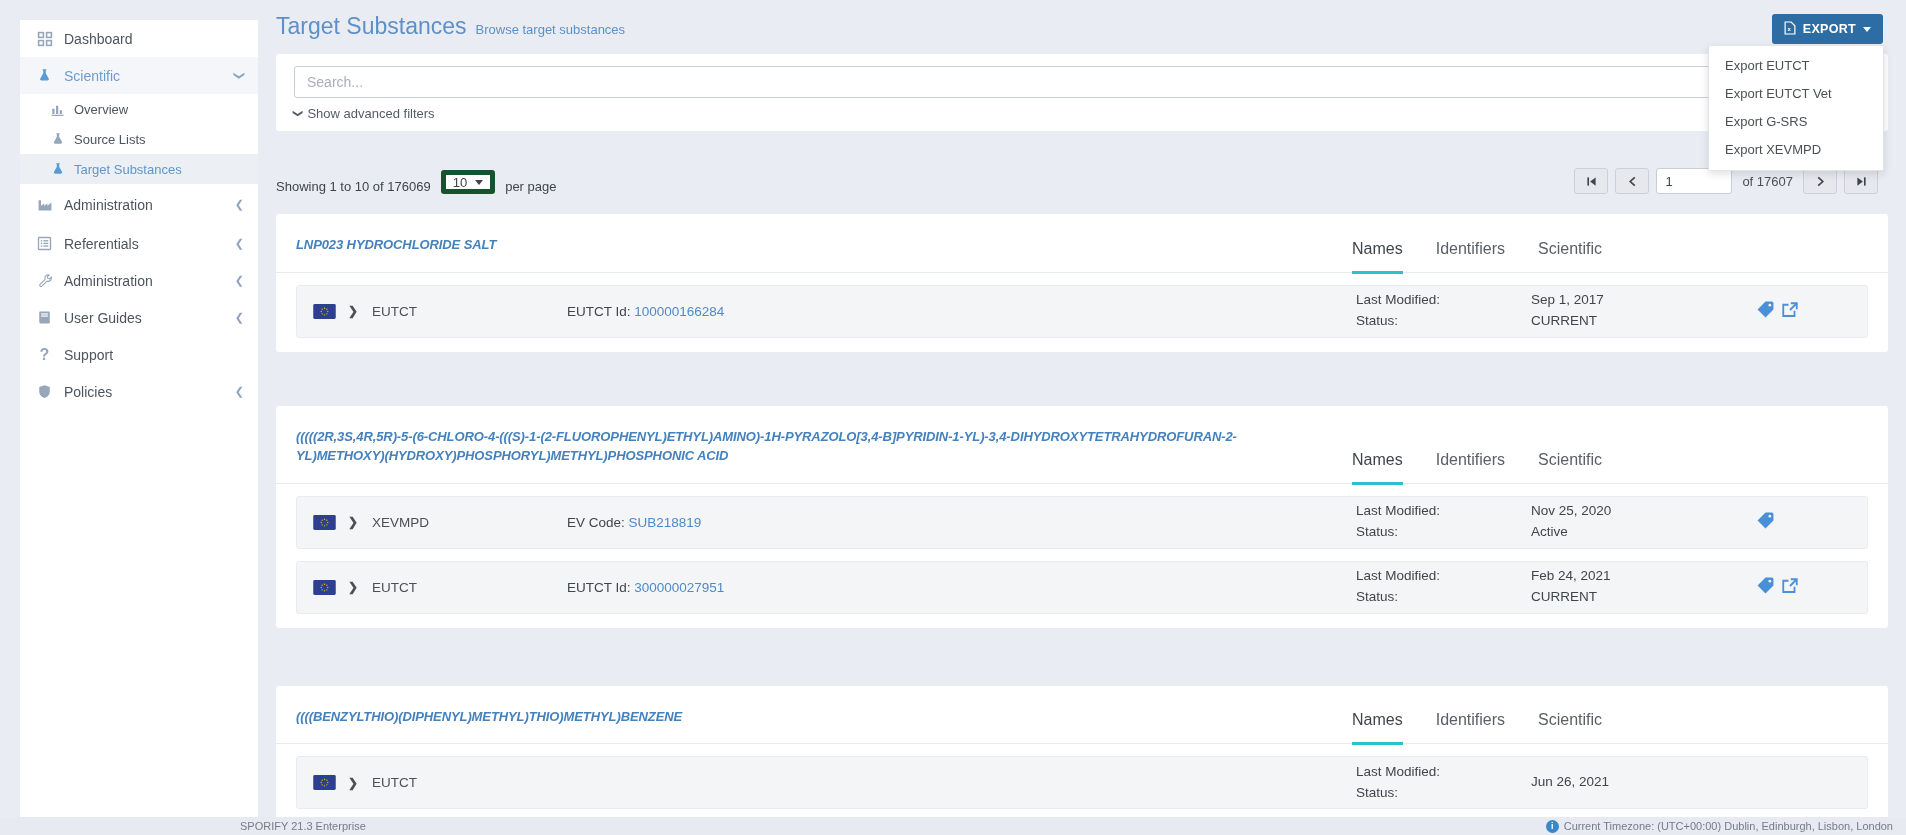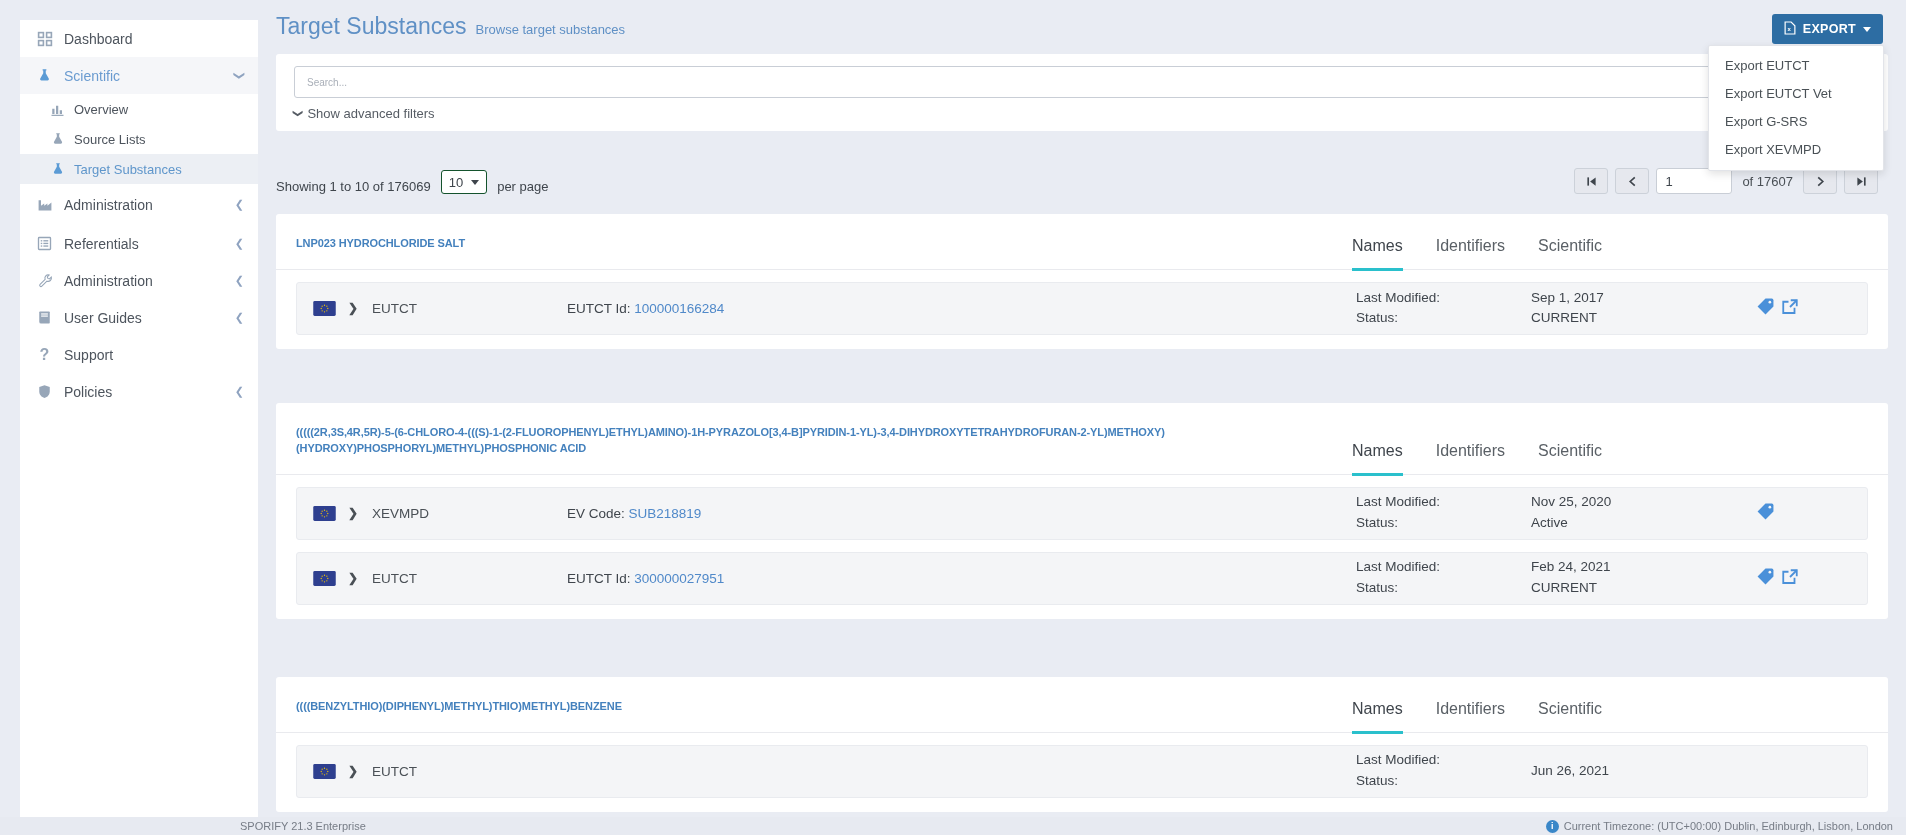--- a/index.html
+++ b/index.html
@@ -24,37 +24,37 @@
   .rot90 { display:inline-block; transform:rotate(90deg); }
   .qmark { font-size:16px; font-weight:bold; color:#97a6b8; }
 
   
   .main { position:absolute; left:276px; top:0; width:1612px; }
   .page-head { margin-top:13px; display:flex; align-items:baseline; gap:9px; }
   .page-title { font-size:23px; color:#5f90c5; }
   .page-sub { font-size:13px; color:#5f90c5;text-align:right; }
 
   .filter-panel { margin-top:14px; background:#fff; border-radius:3px; padding:12px 18px 10px; }
-  .search-input { width:100%; height:32px; border:1px solid #c9ced6; border-radius:3px; padding:0 12px; font-size:10px; color:#3f454c; font-family:"Liberation Sans",sans-serif; }
+  .search-input { width:100%; height:32px; border:1px solid #c9ced6; border-radius:3px; padding:0 12px; font-size:14px; color:#3f454c; font-family:"Liberation Sans",sans-serif; }
   .search-input::placeholder { color:#a9afb8; }
   .adv-link { margin-top:8px; font-size:13px; color:#565c64; display:flex; align-items:center; gap:5px; cursor:pointer; width:max-content; }
   .adv-link .caret-dn { display:inline-block; transform:rotate(90deg); font-size:10px; }
 
   .list-controls { margin-top:36px; height:27px; display:flex; align-items:flex-end; font-size:13px; color:#3f454c; }
-  .pagesize { display:inline-flex; align-items:center; gap:8px; margin:0 10px; border:1px solid #14532d; border-radius:3px; background:#fff; height:24px; padding:0 7px; cursor:pointer; }
+  .pagesize { display:inline-flex; align-items:center; gap:8px; margin:0 10px; border:5px solid #14532d; border-radius:3px; background:#fff; height:24px; padding:0 7px; cursor:pointer; }
   .pagesize .tri { width:0; height:0; border-left:4px solid transparent; border-right:4px solid transparent; border-top:5px solid #3f454c; }
   .pager { margin-left:auto; display:flex; align-items:center; gap:7px; padding-right:10px; }
   .pg-btn { width:34px; height:26px; background:#e6e8ee; border:1px solid #ccd1d9; border-radius:3px; display:flex; align-items:center; justify-content:center; color:#3f454c; cursor:pointer; }
   .pg-input { width:76px; height:26px; border:1px solid #c9ced6; border-radius:3px; padding:0 8px; font-size:13px; color:#3f454c; font-family:"Liberation Sans",sans-serif; }
   .pg-of { color:#4a5056; padding:0 3px; }
 
   
   .card { background:#fff; border-radius:3px; }
   .card-head { position:relative; padding:22px 20px 0; border-bottom:1px solid #e9eaee; }
-  .card-title { color:#4481bd; font-weight:bold; font-size:11px; line-height:1.45; max-width:1010px; padding-bottom:17px; letter-spacing:-0.1px; cursor:pointer; }
+  .card-title { color:#4481bd; font-weight:bold; font-size:13px; line-height:1.45; max-width:1010px; padding-bottom:17px; letter-spacing:-0.1px; cursor:pointer;font-style:italic; }
   .tabs { position:absolute; left:1076px; bottom:-2px; display:flex; gap:33px; }
   .tab { font-size:16px; color:#5a6066; padding-bottom:13px; border-bottom:3px solid transparent; cursor:pointer; }
   .tab.active { color:#3f454c; border-color:#2ac0cc; }
   .card-rows { padding:12px 20px 14px; }
   .srow { height:53px; background:#f4f5f7; border:1px solid #e9ebef; border-radius:3px; display:flex; align-items:center; padding:0 16px; font-size:13.5px; margin-bottom:12px; }
   .srow:last-child { margin-bottom:0; }
   .srow .flag { flex:none; width:23px; height:15px; margin-right:12px; }
   .srow .rchev { flex:none; width:12px; margin-right:12px; color:#4a5056; font-size:12px; font-weight:bold; cursor:pointer; }
   .srow .src { width:195px; color:#4a5056; }
   .srow .idsec { flex:1; color:#3f454c; }

